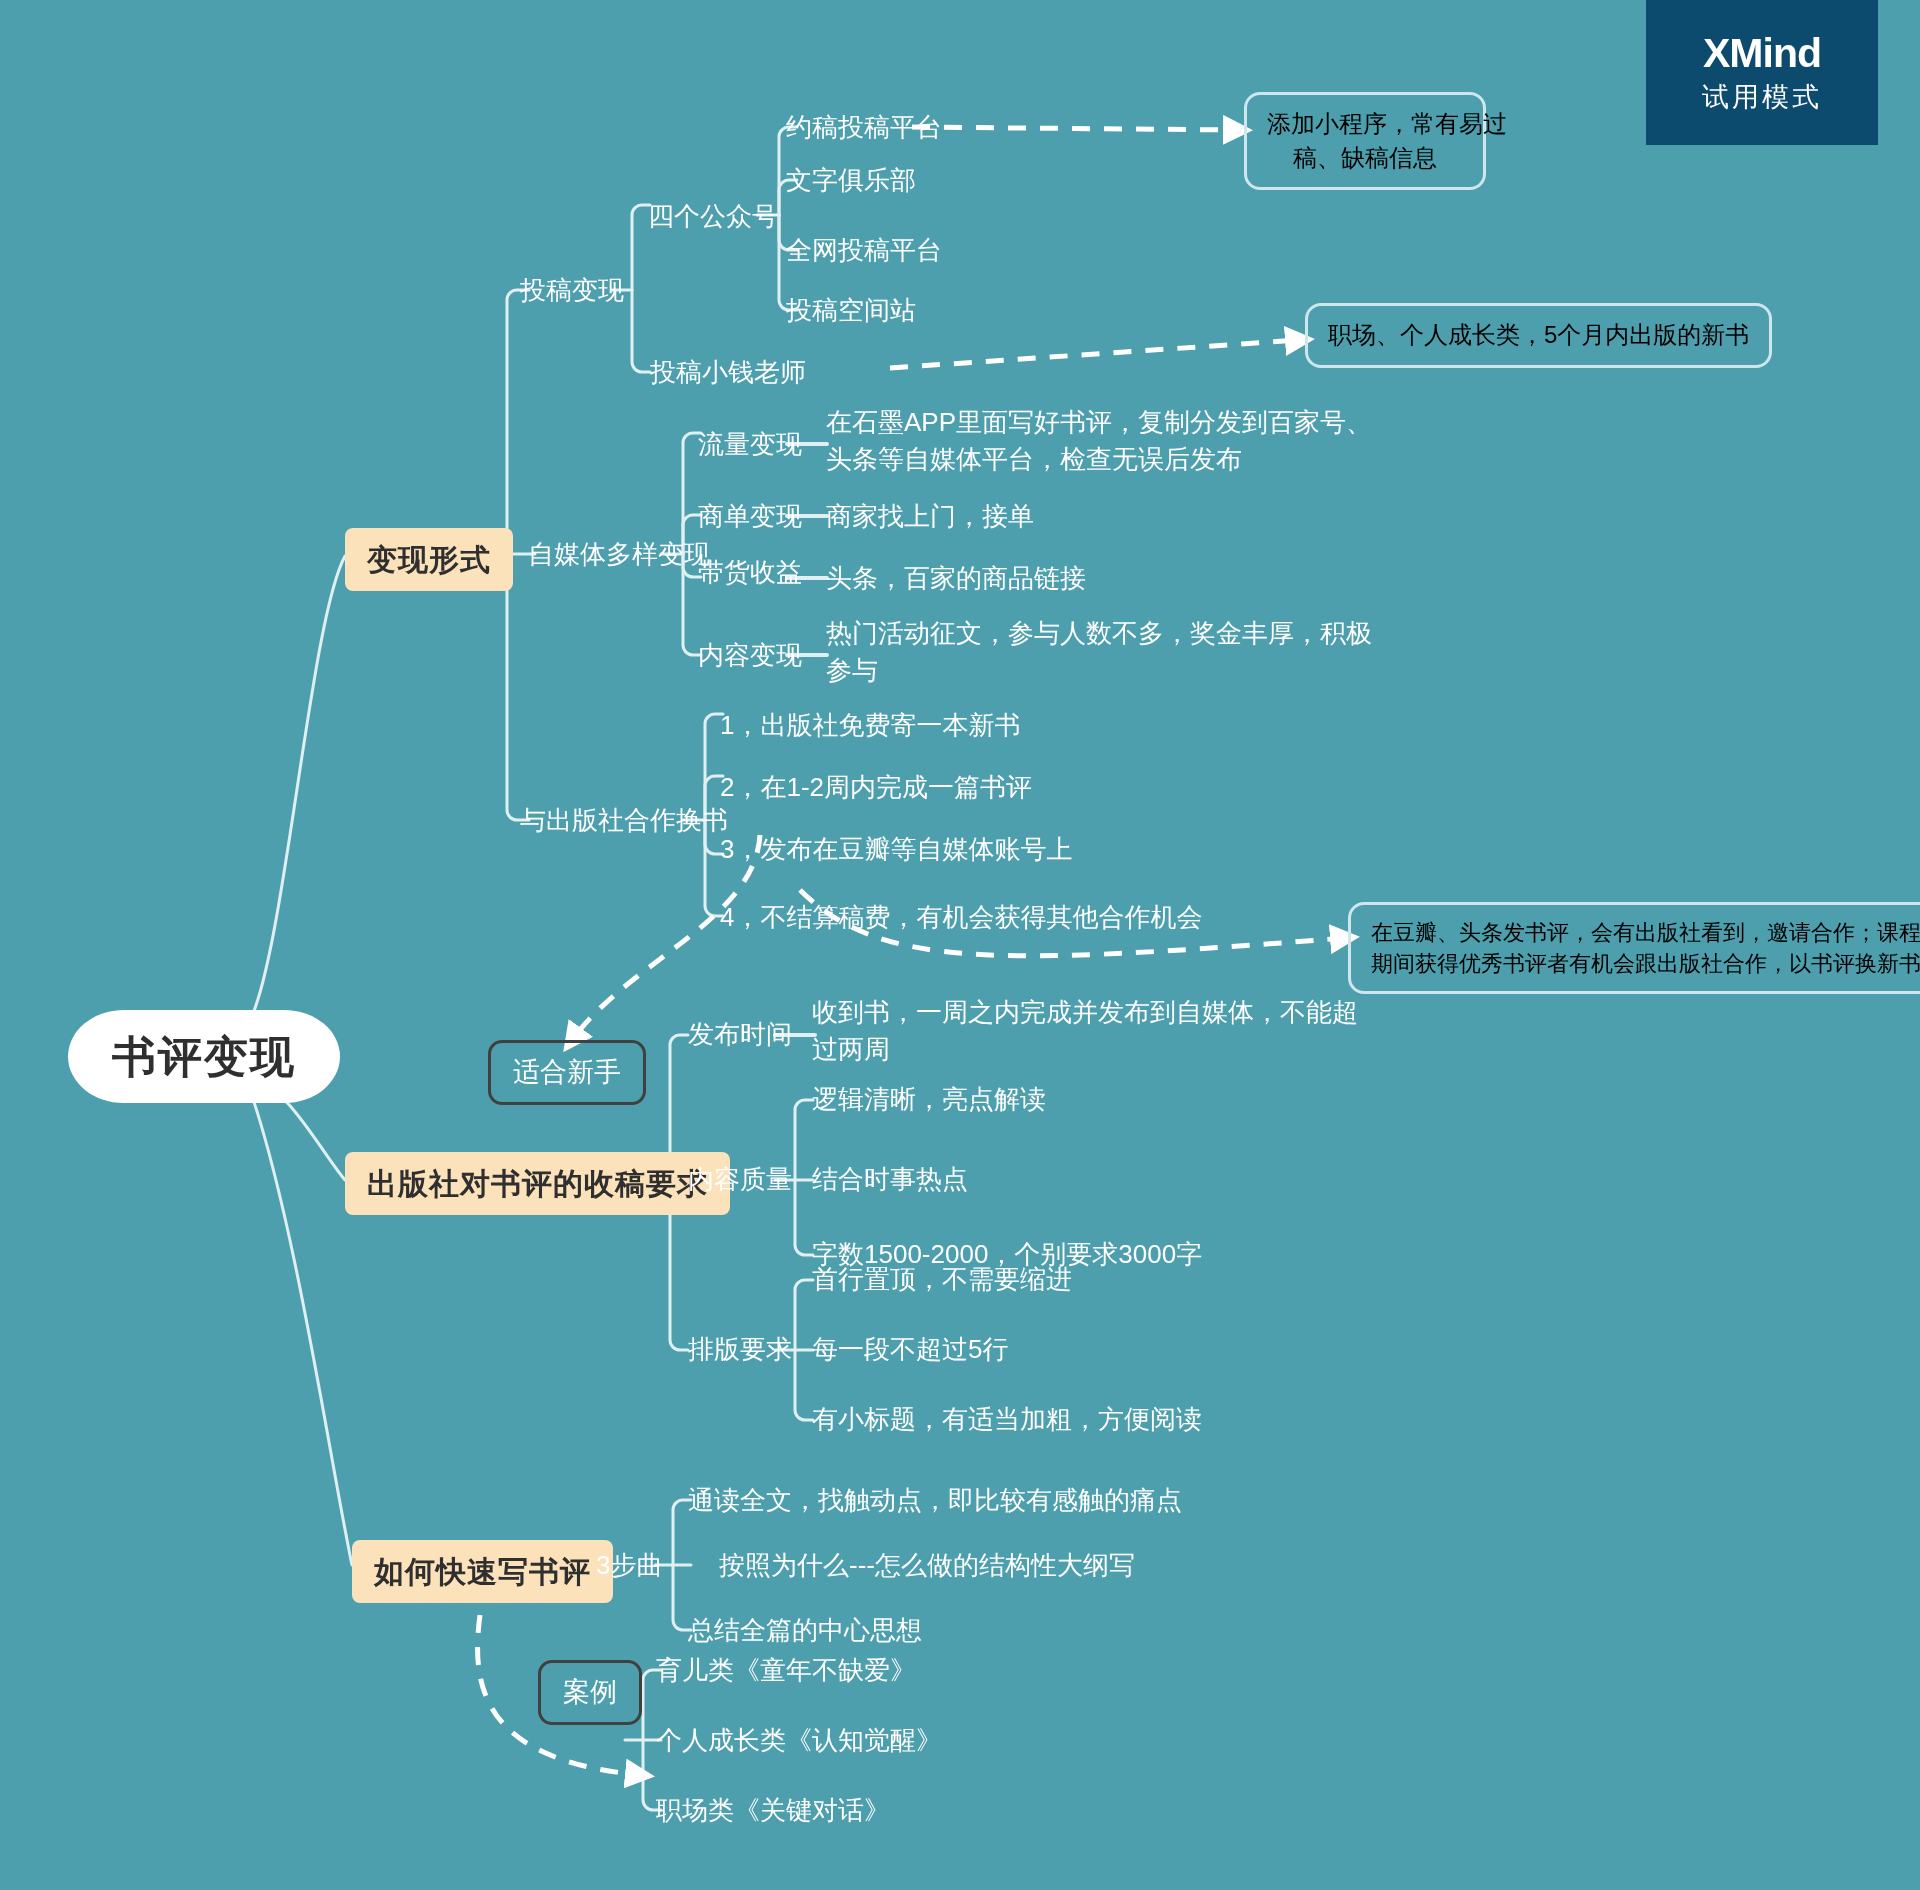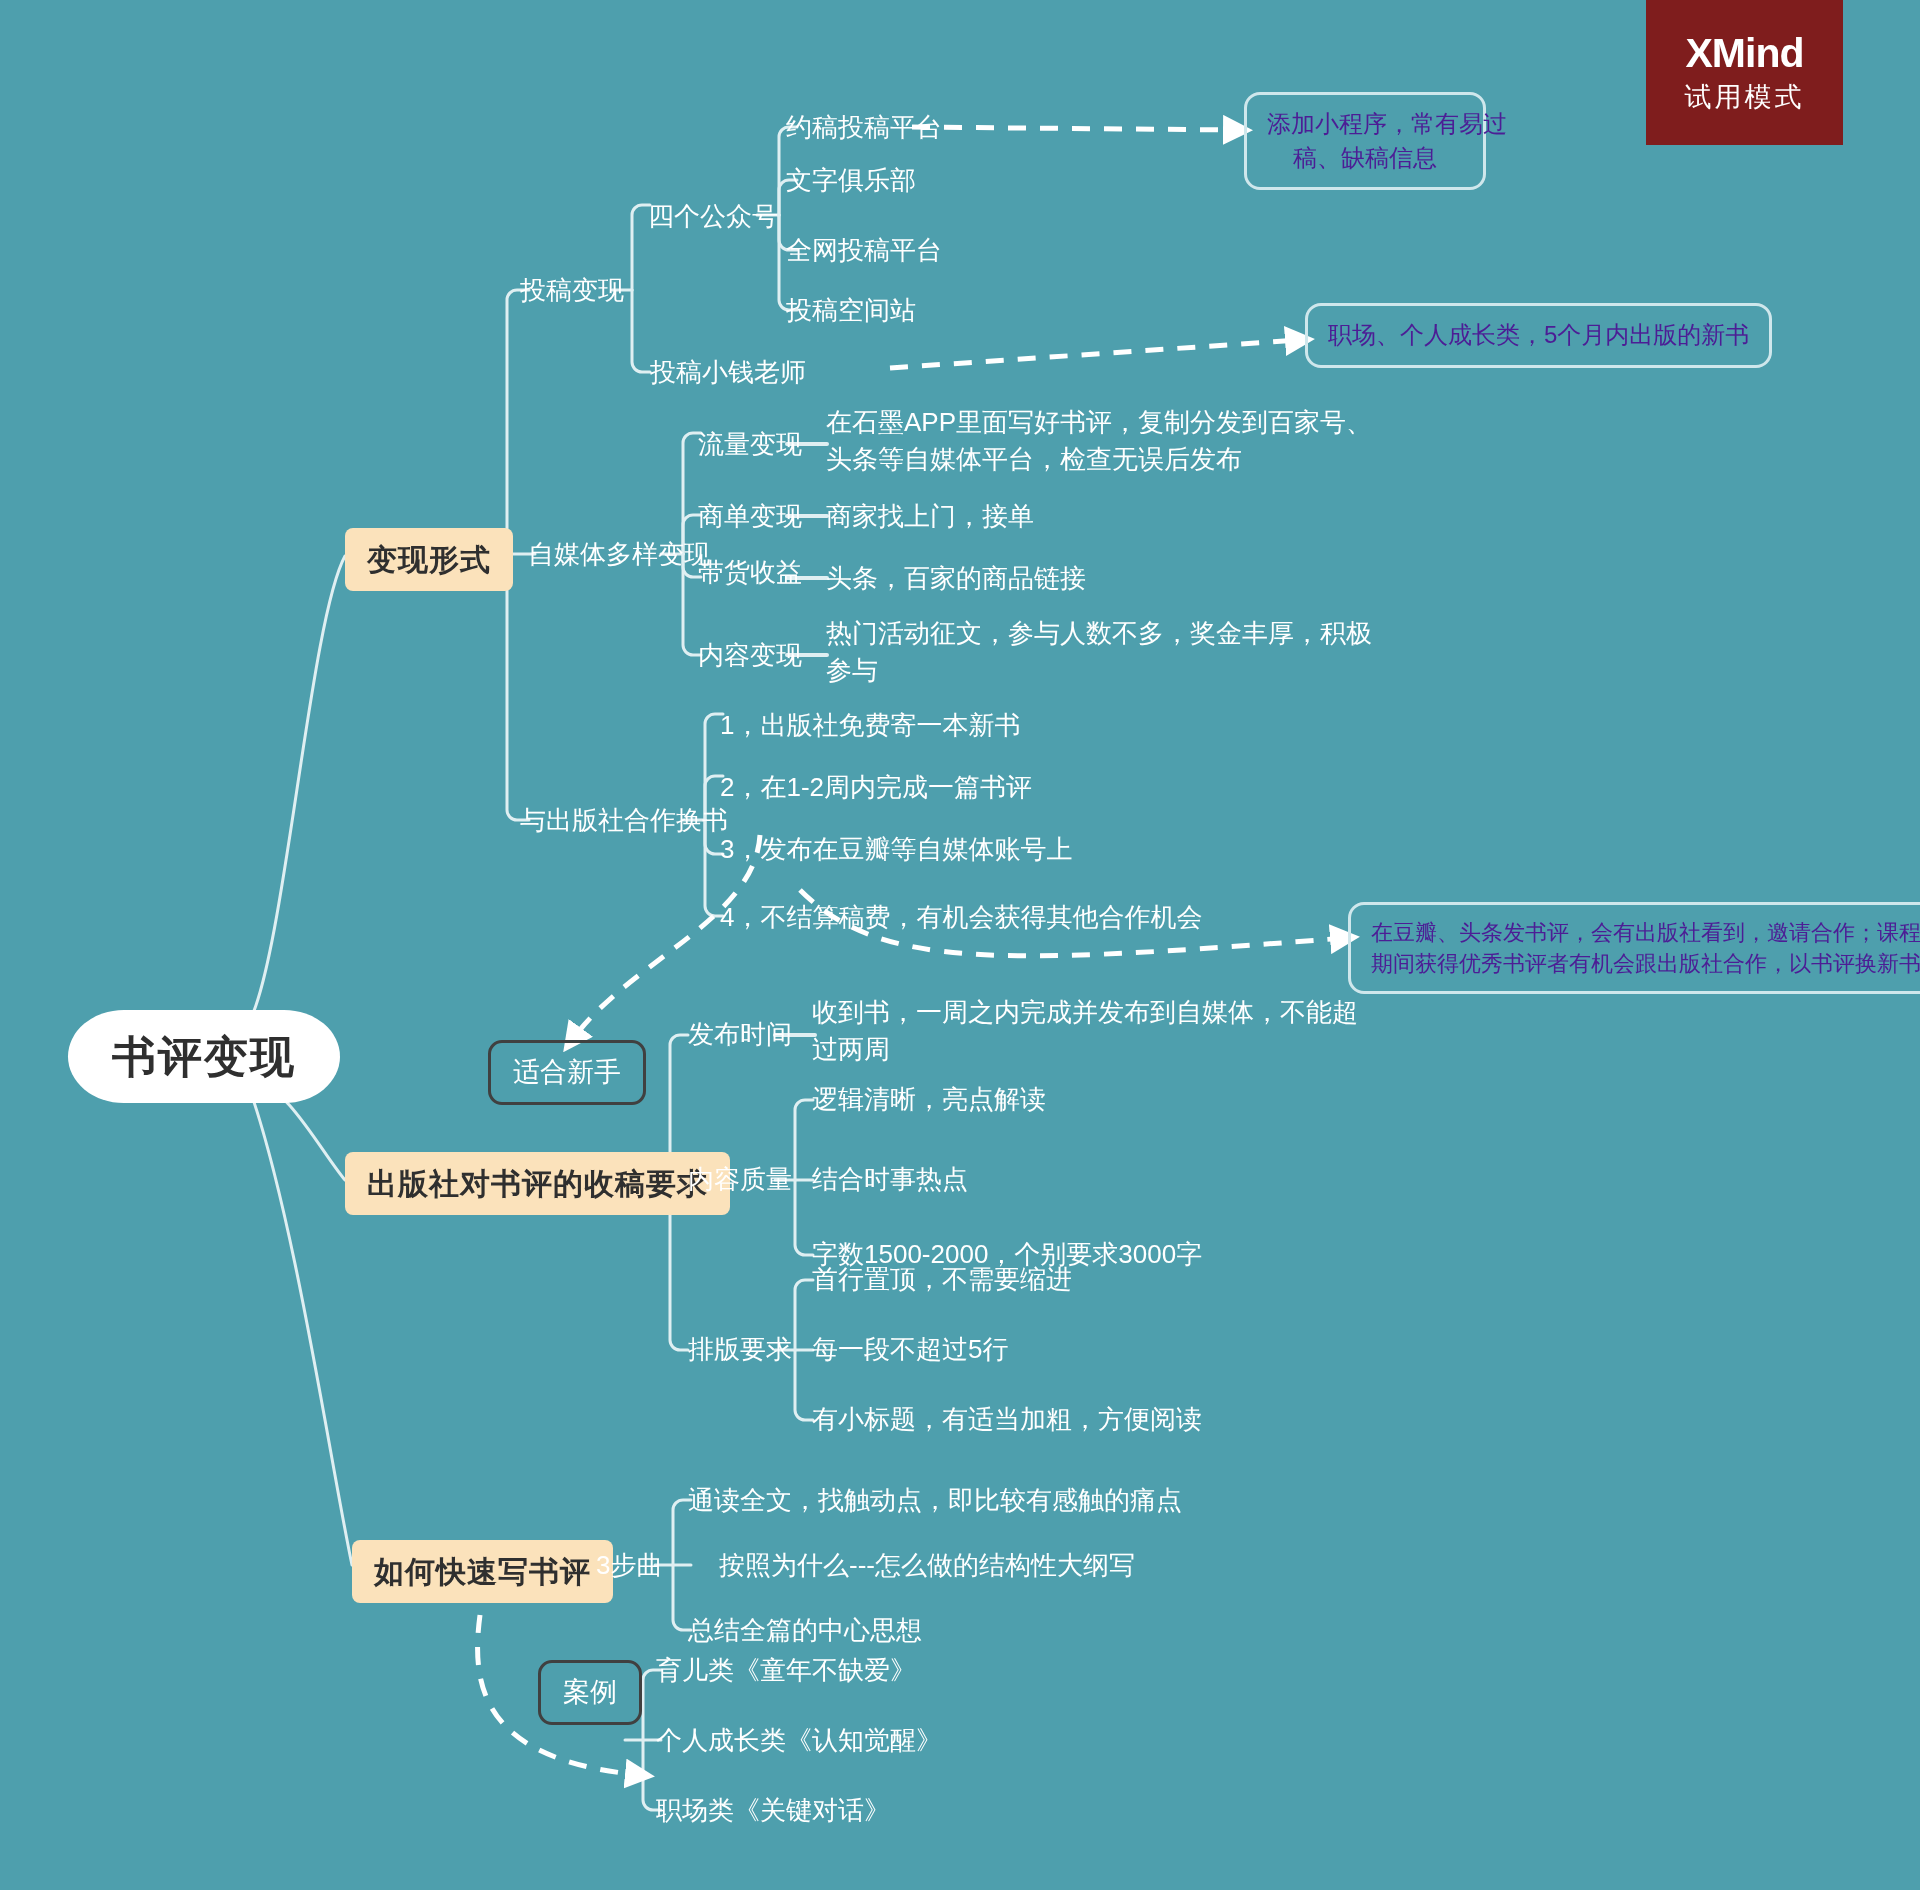--- a/index.html
+++ b/index.html
@@ -39,29 +39,29 @@
     padding:12px 22px;
     font-size:27px;color:#ffffff;
     background:transparent;
   }
   
   .plain{font-size:26px;color:#ffffff;}
   
   .note{
     border:3px solid #cfe7ec;border-radius:16px;
     padding:12px 20px;
-    font-size:24px;color:#4c1d95;
+    font-size:24px;color:#000000;
     line-height:1.45;
     background:transparent;
   }
   .note.small{font-size:22px;}
   .multi{line-height:1.42;}
   .xmind-logo{
-    position:absolute;left:1646px;top:0px;width:197px;height:145px;
-    background:#7f1d1d;
+    position:absolute;left:1646px;top:0px;width:232px;height:145px;
+    background:#0c4a6e;
     display:flex;flex-direction:column;align-items:center;justify-content:center;
     color:#ffffff;
   }
   .xmind-logo .xm-name{font-size:41px;font-weight:bold;letter-spacing:-1px;}
   .xmind-logo .xm-sub{font-size:27px;margin-top:2px;letter-spacing:3px;}
 </style>
 </head>
 <body>
 
 <div id="canvas">

